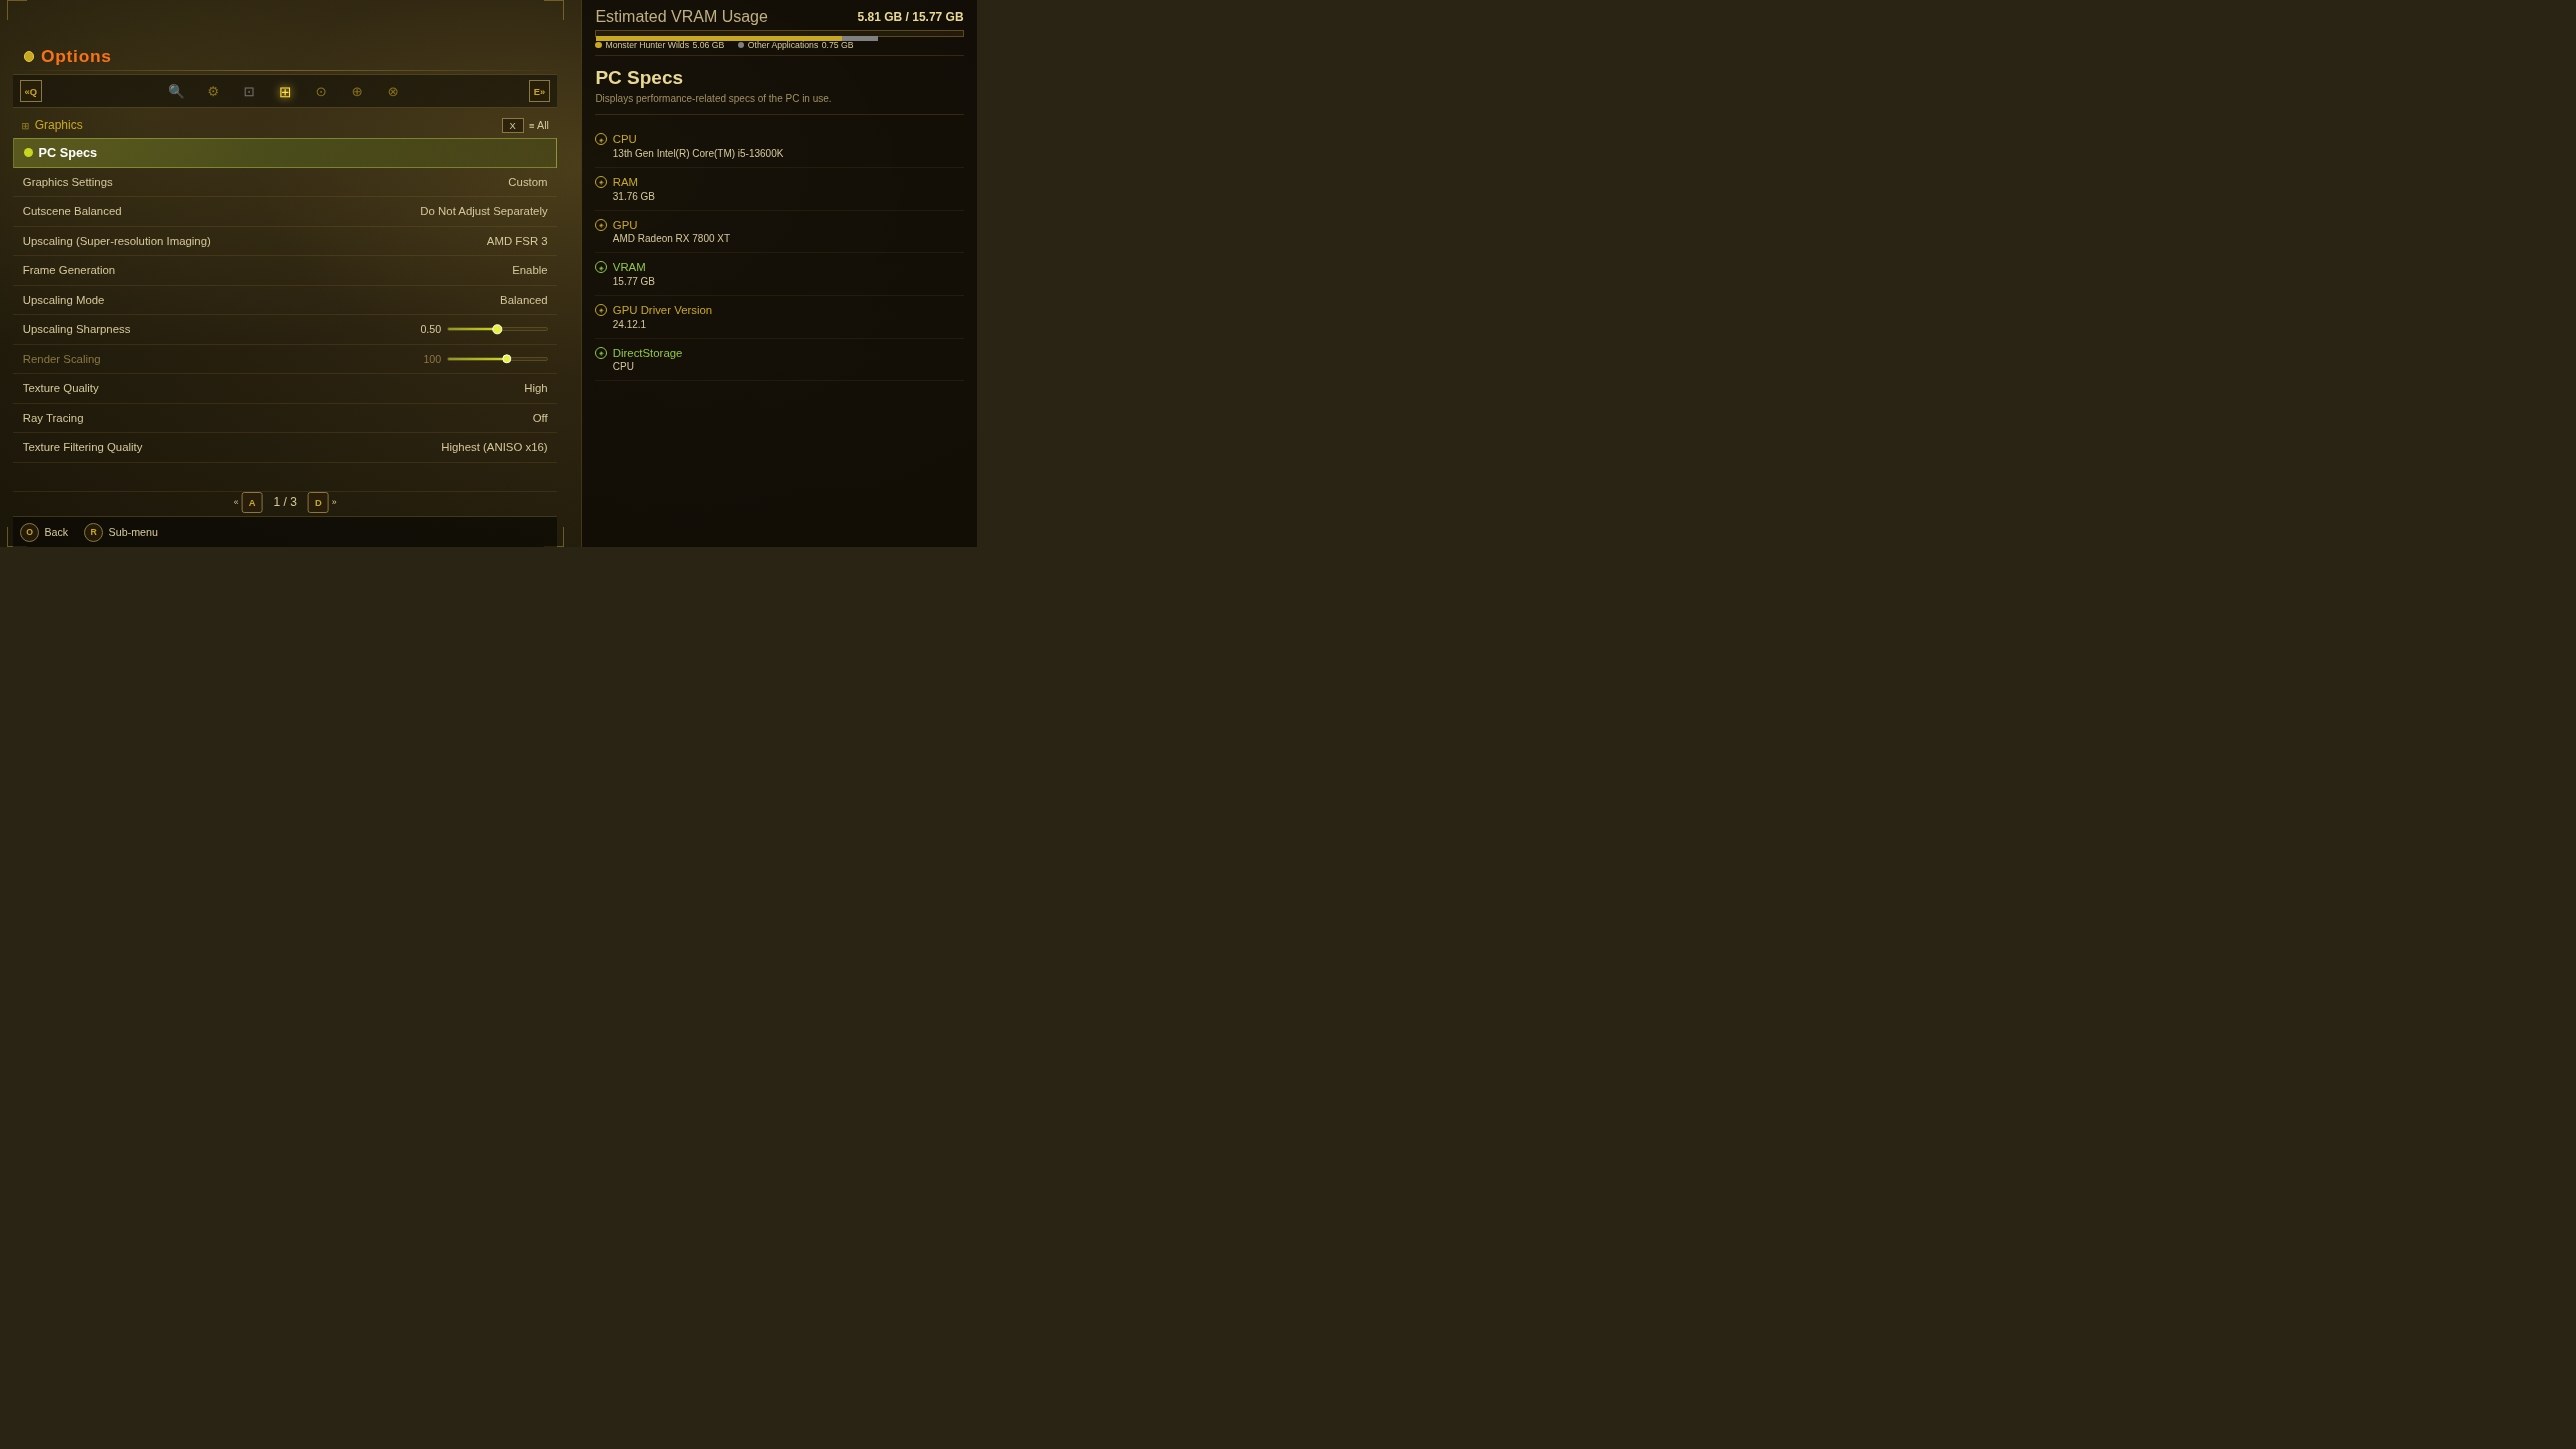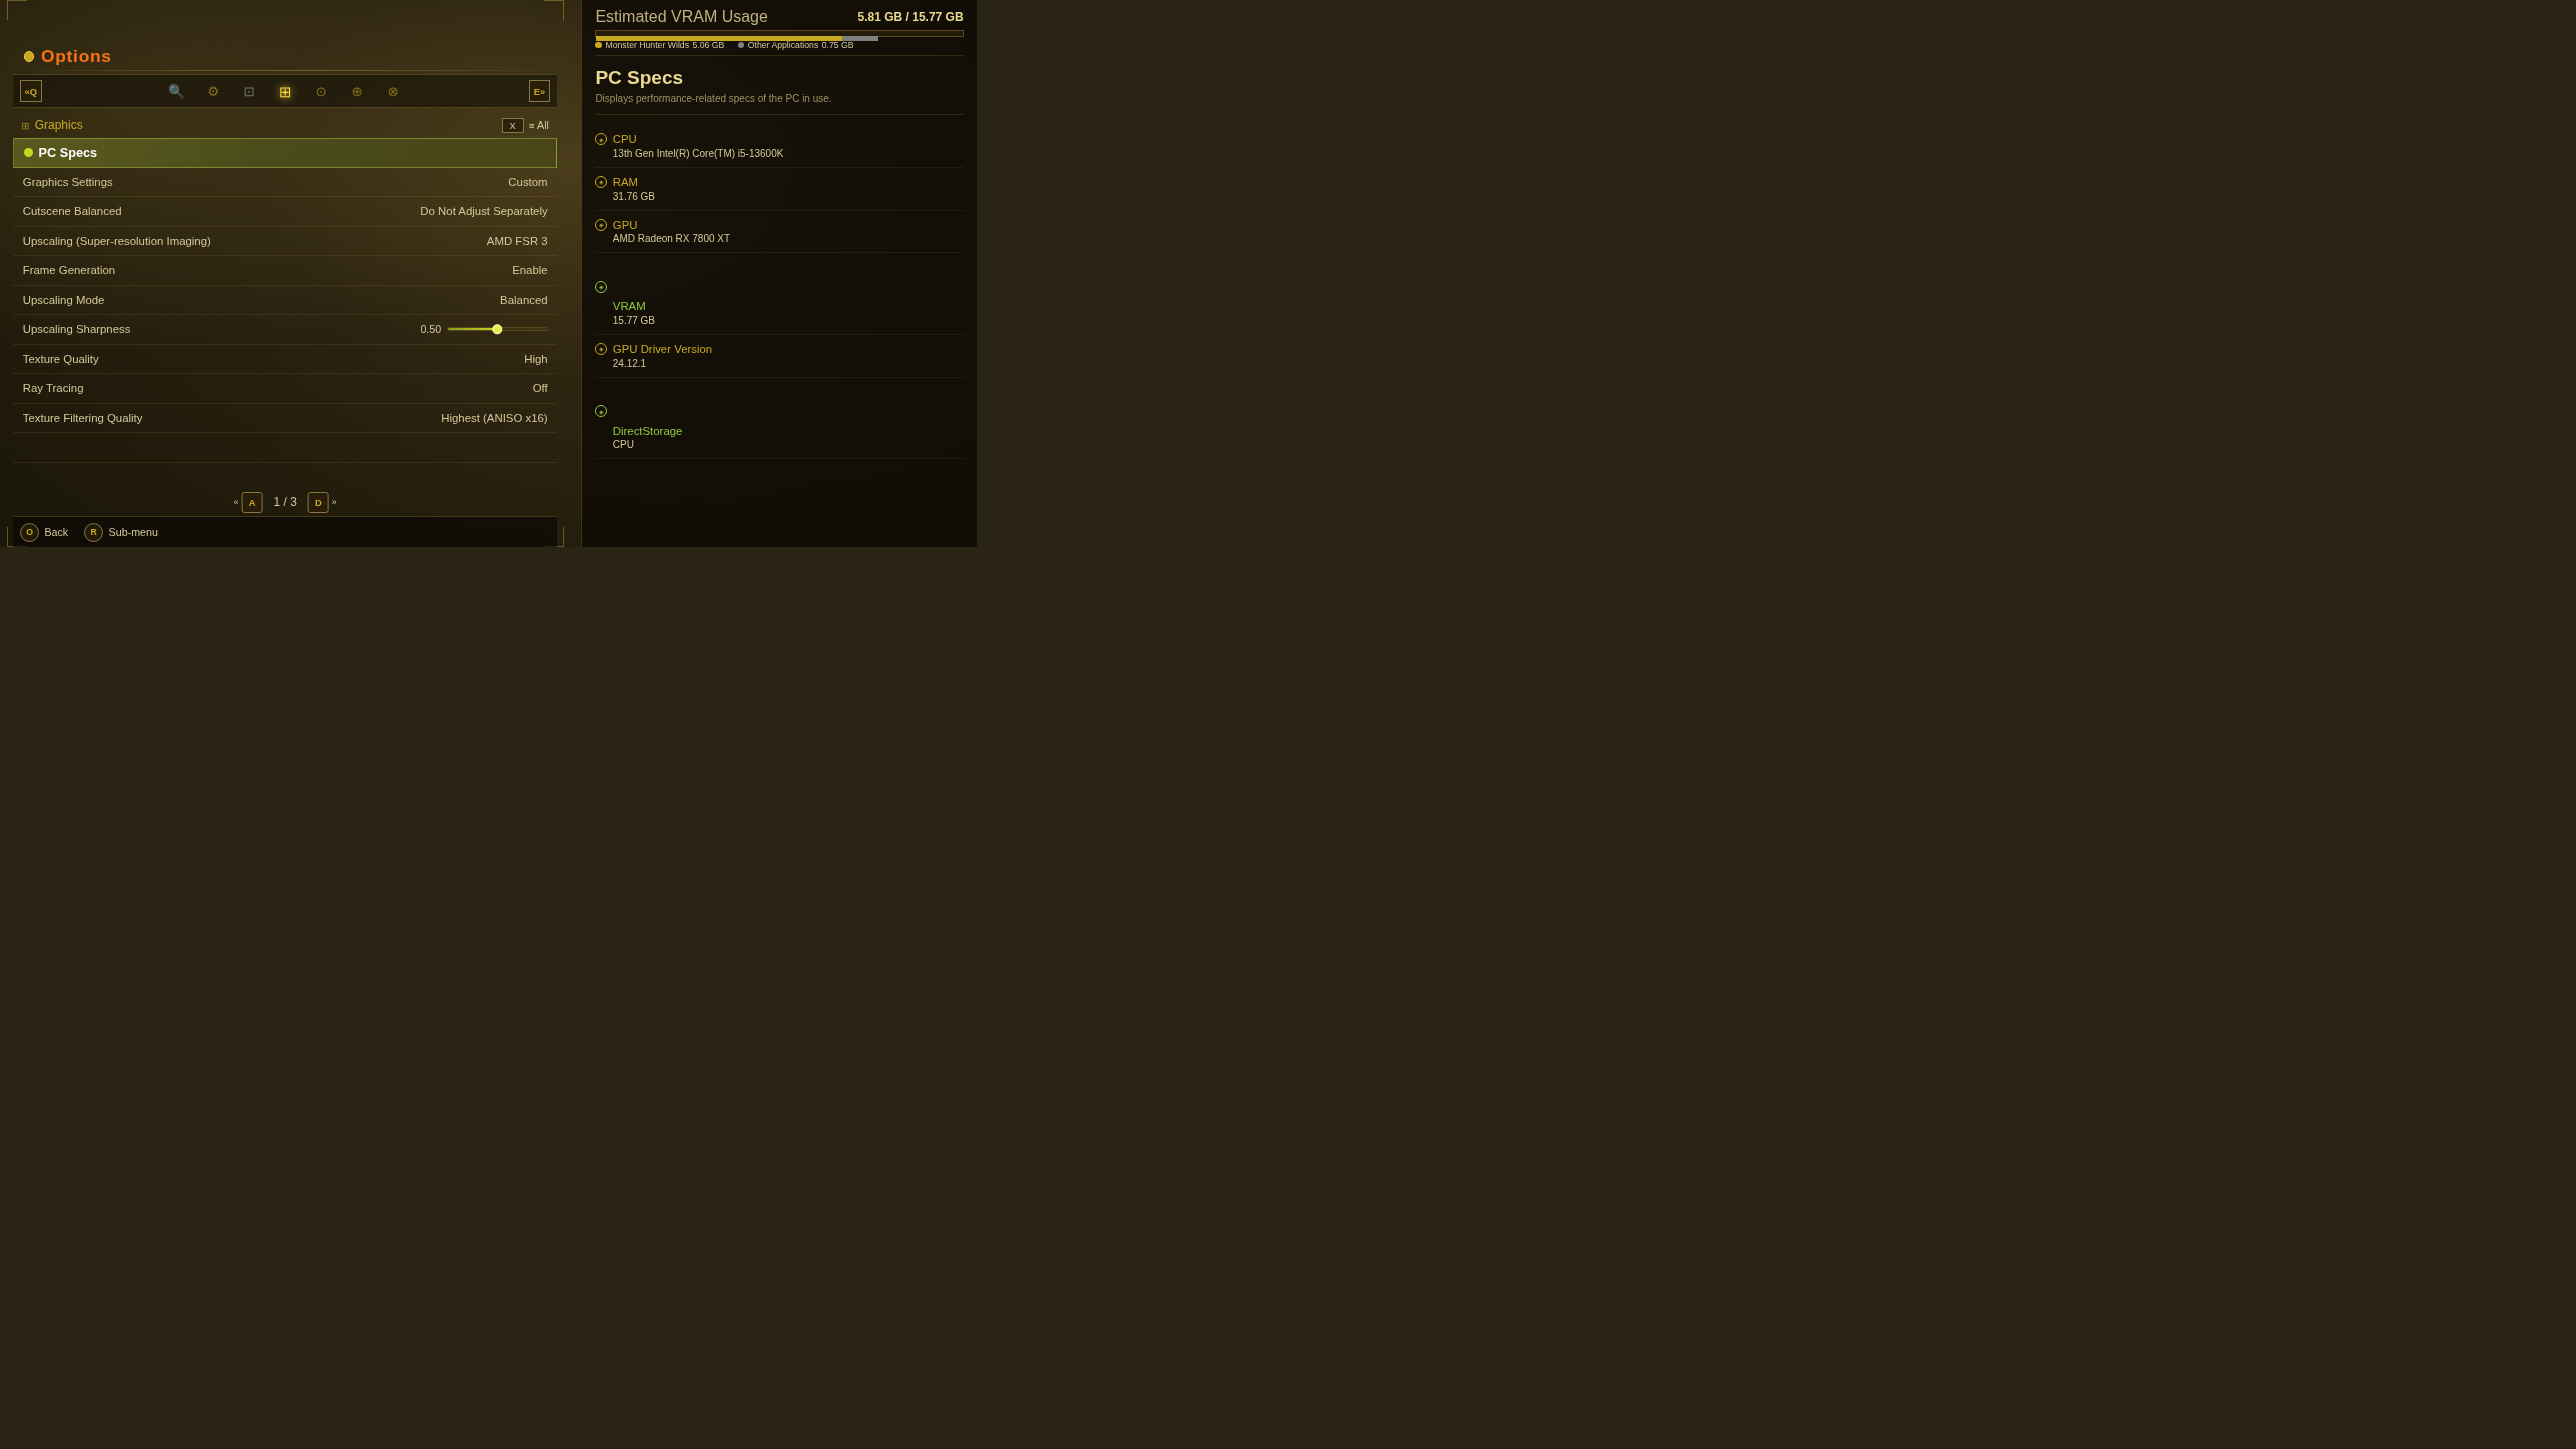--- a/index.html
+++ b/index.html
@@ -452,21 +452,20 @@
       flex-shrink: 0;
     }
 
     .spec-label-text {
       font-size: 11.4px;
       color: #c8a820;
     }
 
     .spec-label-text.highlight {
       color: #90c840;
-      margin-top: 39px;
     }
 
     .spec-value {
       font-size: 10px;
       color: #d4c89a;
       padding-left: 17.4px;
     }
 
     
     .corner-tl, .corner-tr, .corner-bl, .corner-br {
@@ -578,20 +577,30 @@
       <div class="row-value slider-container">
         <span class="slider-value">0.50</span>
         <div class="slider-track">
           <div class="slider-fill" style="width:50%;"></div>
           <div class="slider-thumb" style="left:50%;"></div>
         </div>
       </div>
     </div>
 
 
+    <div class="settings-row">
+      <span class="row-label grayed">Render Scaling</span>
+      <div class="row-value slider-container">
+        <span class="slider-value" style="color:#8a7840;">100</span>
+        <div class="slider-track">
+          <div class="slider-fill" style="width:60%;"></div>
+          <div class="slider-thumb" style="left:60%;"></div>
+        </div>
+      </div>
+    </div>
 
     <div class="settings-row">
       <span class="row-label">Texture Quality</span>
       <span class="row-value">High</span>
     </div>
 
     <div class="settings-row">
       <span class="row-label">Ray Tracing</span>
       <span class="row-value">Off</span>
     </div>

